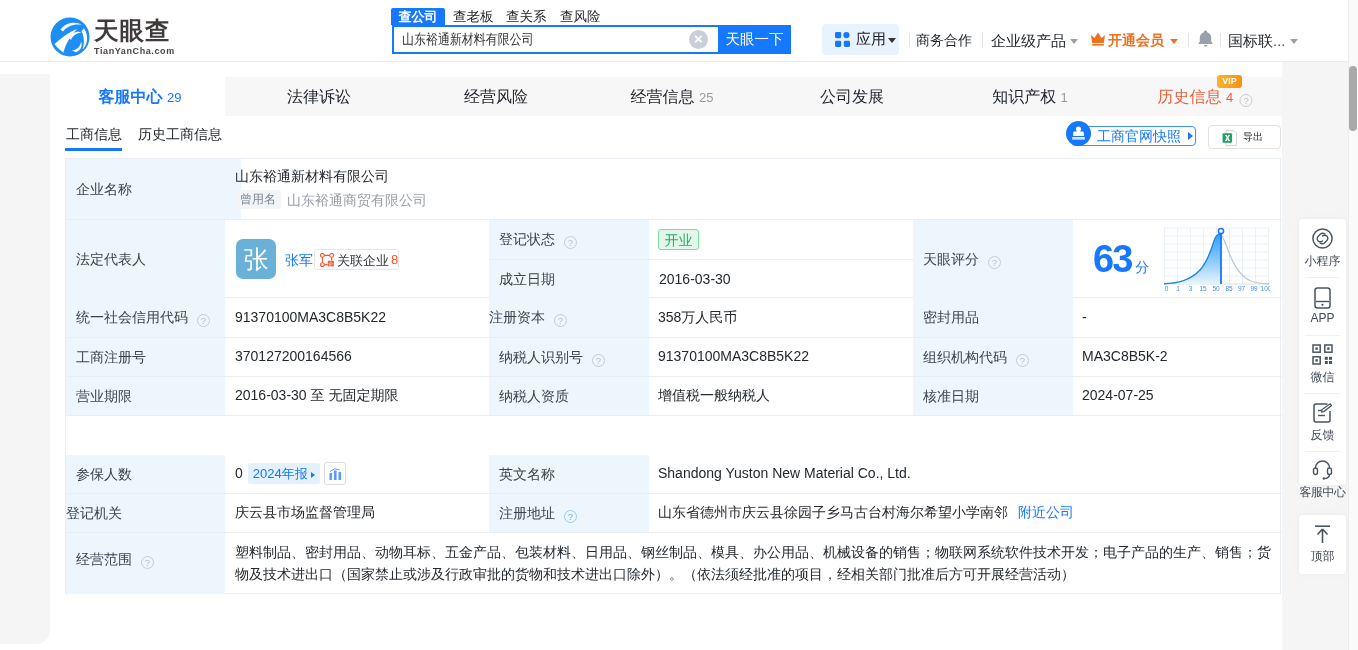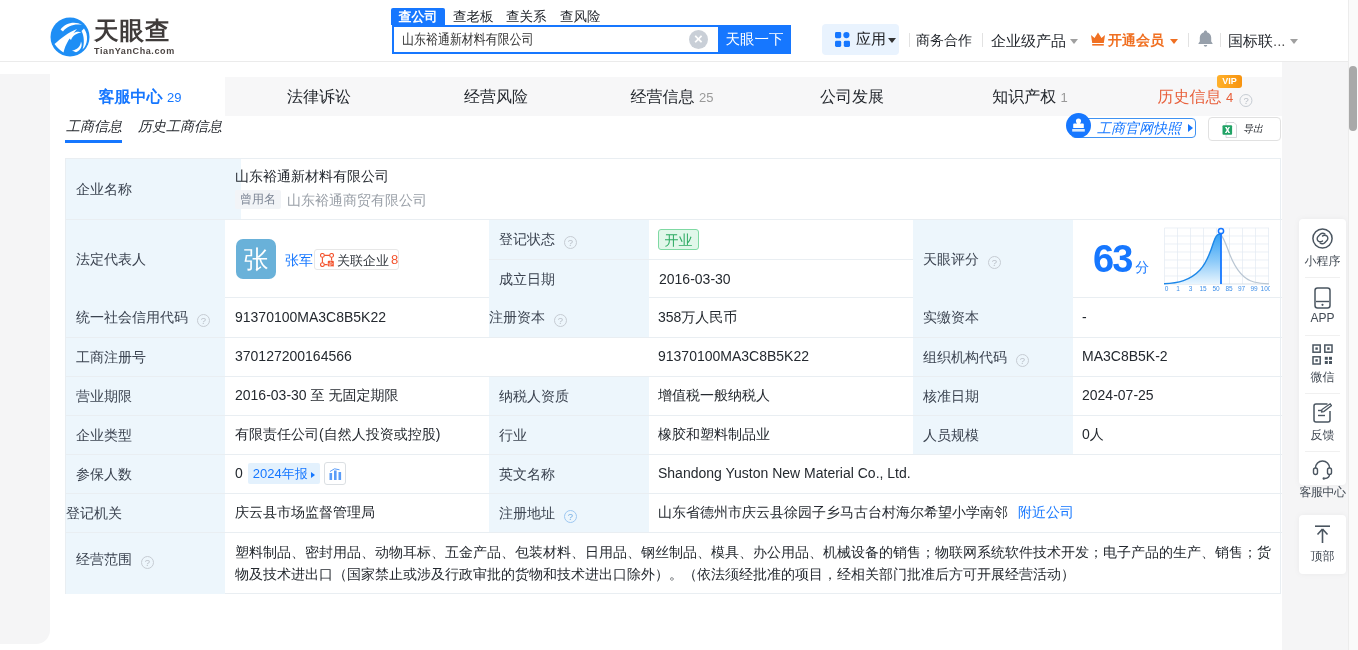--- a/index.html
+++ b/index.html
@@ -83,21 +83,21 @@
     <div class="abs" style="left:75px; top:0; transform:translateX(-50%); line-height:39px; white-space:nowrap;"><span style="color:#1677ff; font-weight:bold;">客服中心</span> <span style="color:#1677ff; font-size:13px;">29</span></div>
     <div class="abs" style="left:254px; top:0; transform:translateX(-50%); line-height:39px; color:#23272d; white-space:nowrap;">法律诉讼</div>
     <div class="abs" style="left:431px; top:0; transform:translateX(-50%); line-height:39px; color:#23272d; white-space:nowrap;">经营风险</div>
     <div class="abs" style="left:607px; top:0; transform:translateX(-50%); line-height:39px; color:#23272d; white-space:nowrap;">经营信息 <span style="color:#999; font-size:13px;">25</span></div>
     <div class="abs" style="left:787px; top:0; transform:translateX(-50%); line-height:39px; color:#23272d; white-space:nowrap;">公司发展</div>
     <div class="abs" style="left:965px; top:0; transform:translateX(-50%); line-height:39px; color:#23272d; white-space:nowrap;">知识产权 <span style="color:#999; font-size:13px;">1</span></div>
     <div class="abs" style="left:1140px; top:0; transform:translateX(-50%); line-height:39px; color:#e8603c; white-space:nowrap;">历史信息 <span style="font-size:13px;">4</span> <span class="qm" style="margin-left:2px;">?</span></div>
     <div class="abs" style="left:1152px; top:-2px; width:25px; height:13px; background:linear-gradient(90deg,#ffb12b,#f7930f); border-radius:3px; color:#fff; font-size:9px; font-weight:bold; line-height:13px; text-align:center;">VIP</div>
   </div>
 
-  <div id="subtabs" class="abs" style="left:65px; top:112px; width:1217px; height:42px;font-style:italic;">
+  <div id="subtabs" class="abs" style="left:65px; top:120px; width:1217px; height:42px;">
     <div class="abs" style="left:1px; top:6px; font-size:14px; color:#23272d;">工商信息</div>
     <div class="abs" style="left:0; top:28px; width:57px; height:3px; background:#1677ff;"></div>
     <div class="abs" style="left:73px; top:6px; font-size:14px; color:#23272d;">历史工商信息</div>
 
     <div class="abs" style="left:1006px; top:6px; width:125px; height:20px; border:1px solid #3f92f2; border-radius:4px;">
       <div class="abs" style="left:25px; top:1px; font-size:14px; color:#1677ff;">工商官网快照</div>
       <div class="abs" style="left:116px; top:5px; width:0; height:0; border-top:4px solid transparent; border-bottom:4px solid transparent; border-left:5px solid #1677ff;"></div>
     </div>
     <svg class="abs" style="left:1001px; top:1px;" width="25" height="25" viewBox="0 0 25 25">
       <circle cx="12.5" cy="12.5" r="12.5" fill="#1677ff"></circle>
@@ -179,49 +179,42 @@
             <text x="102" y="64">100</text>
         </g>
       </svg>
     </div>
 
     <div class="abs" style="left:0; top:139px; width:1216px; height:40px; border-bottom:1px solid #e9eef2;">
       <div class="abs lbl-bg" style="left:0; top:0; width:159px; height:39px; padding-left:10px; line-height:39px; color:#3b4350;">统一社会信用代码 <span class="qm">?</span></div>
       <div class="abs" style="left:169px; top:11px;">91370100MA3C8B5K22</div>
       <div class="abs lbl-bg" style="left:423px; top:0; width:160px; height:39px; line-height:39px; color:#3b4350;">注册资本 <span class="qm">?</span></div>
       <div class="abs" style="left:592px; top:11px;">358万人民币</div>
-      <div class="abs lbl-bg" style="left:847px; top:0; width:160px; height:39px; padding-left:10px; line-height:39px; color:#3b4350;">实缴资本</div>
+      <div class="abs lbl-bg" style="left:847px; top:0; width:160px; height:39px; padding-left:10px; line-height:39px; color:#3b4350;">密封用品</div>
       <div class="abs" style="left:1016px; top:11px;">-</div>
     </div>
 
     <div class="abs" style="left:0; top:179px; width:1216px; height:39px; border-bottom:1px solid #e9eef2;">
       <div class="abs lbl-bg" style="left:0; top:0; width:159px; height:38px; padding-left:10px; line-height:38px; color:#3b4350;">工商注册号</div>
       <div class="abs" style="left:169px; top:10px;">370127200164566</div>
+      <div class="abs lbl-bg" style="left:423px; top:0; width:160px; height:38px; padding-left:10px; line-height:38px; color:#3b4350;">纳税人识别号 <span class="qm">?</span></div>
       <div class="abs" style="left:592px; top:10px;">91370100MA3C8B5K22</div>
       <div class="abs lbl-bg" style="left:847px; top:0; width:160px; height:38px; padding-left:10px; line-height:38px; color:#3b4350;">组织机构代码 <span class="qm">?</span></div>
       <div class="abs" style="left:1016px; top:10px;">MA3C8B5K-2</div>
     </div>
 
     <div class="abs" style="left:0; top:218px; width:1216px; height:39px; border-bottom:1px solid #e9eef2;">
       <div class="abs lbl-bg" style="left:0; top:0; width:159px; height:38px; padding-left:10px; line-height:38px; color:#3b4350;">营业期限</div>
       <div class="abs" style="left:169px; top:10px;">2016-03-30 至 无固定期限</div>
       <div class="abs lbl-bg" style="left:423px; top:0; width:160px; height:38px; padding-left:10px; line-height:38px; color:#3b4350;">纳税人资质</div>
       <div class="abs" style="left:592px; top:10px;">增值税一般纳税人</div>
       <div class="abs lbl-bg" style="left:847px; top:0; width:160px; height:38px; padding-left:10px; line-height:38px; color:#3b4350;">核准日期</div>
       <div class="abs" style="left:1016px; top:10px;">2024-07-25</div>
     </div>
 
-    <div class="abs" style="left:0; top:257px; width:1216px; height:39px; border-bottom:1px solid #e9eef2;">
-      <div class="abs lbl-bg" style="left:0; top:0; width:159px; height:38px; padding-left:10px; line-height:38px; color:#3b4350;">企业类型</div>
-      <div class="abs" style="left:169px; top:10px;">有限责任公司(自然人投资或控股)</div>
-      <div class="abs lbl-bg" style="left:423px; top:0; width:160px; height:38px; padding-left:10px; line-height:38px; color:#3b4350;">行业</div>
-      <div class="abs" style="left:592px; top:10px;">橡胶和塑料制品业</div>
-      <div class="abs lbl-bg" style="left:847px; top:0; width:160px; height:38px; padding-left:10px; line-height:38px; color:#3b4350;">人员规模</div>
-      <div class="abs" style="left:1016px; top:10px;">0人</div>
-    </div>
 
     <div class="abs" style="left:0; top:296px; width:1216px; height:39px; border-bottom:1px solid #e9eef2;">
       <div class="abs lbl-bg" style="left:0; top:0; width:159px; height:38px; padding-left:10px; line-height:38px; color:#3b4350;">参保人数</div>
       <div class="abs" style="left:169px; top:10px;">0</div>
       <div class="abs" style="left:182px; top:8px; width:72px; height:21px; background:#e3f1fd; border-radius:2px; color:#1677ff; font-size:13px; text-align:center; line-height:21px;">2024年报 <span style="display:inline-block; width:0; height:0; border-top:3.5px solid transparent; border-bottom:3.5px solid transparent; border-left:4.5px solid #1677ff; vertical-align:0;"></span></div>
       <div class="abs" style="left:258px; top:7px; width:22px; height:23px; border:1px solid #dbdfe3; border-radius:3px; background:#fff;">
         <svg class="abs" style="left:4px; top:5px;" width="13" height="12" viewBox="0 0 13 12">
           <rect x="0.5" y="5" width="2.6" height="7" fill="#5a9cf8"></rect>
           <rect x="5" y="2.5" width="2.6" height="9.5" fill="#5a9cf8"></rect>
           <rect x="9.5" y="4" width="2.6" height="8" fill="#5a9cf8"></rect>

